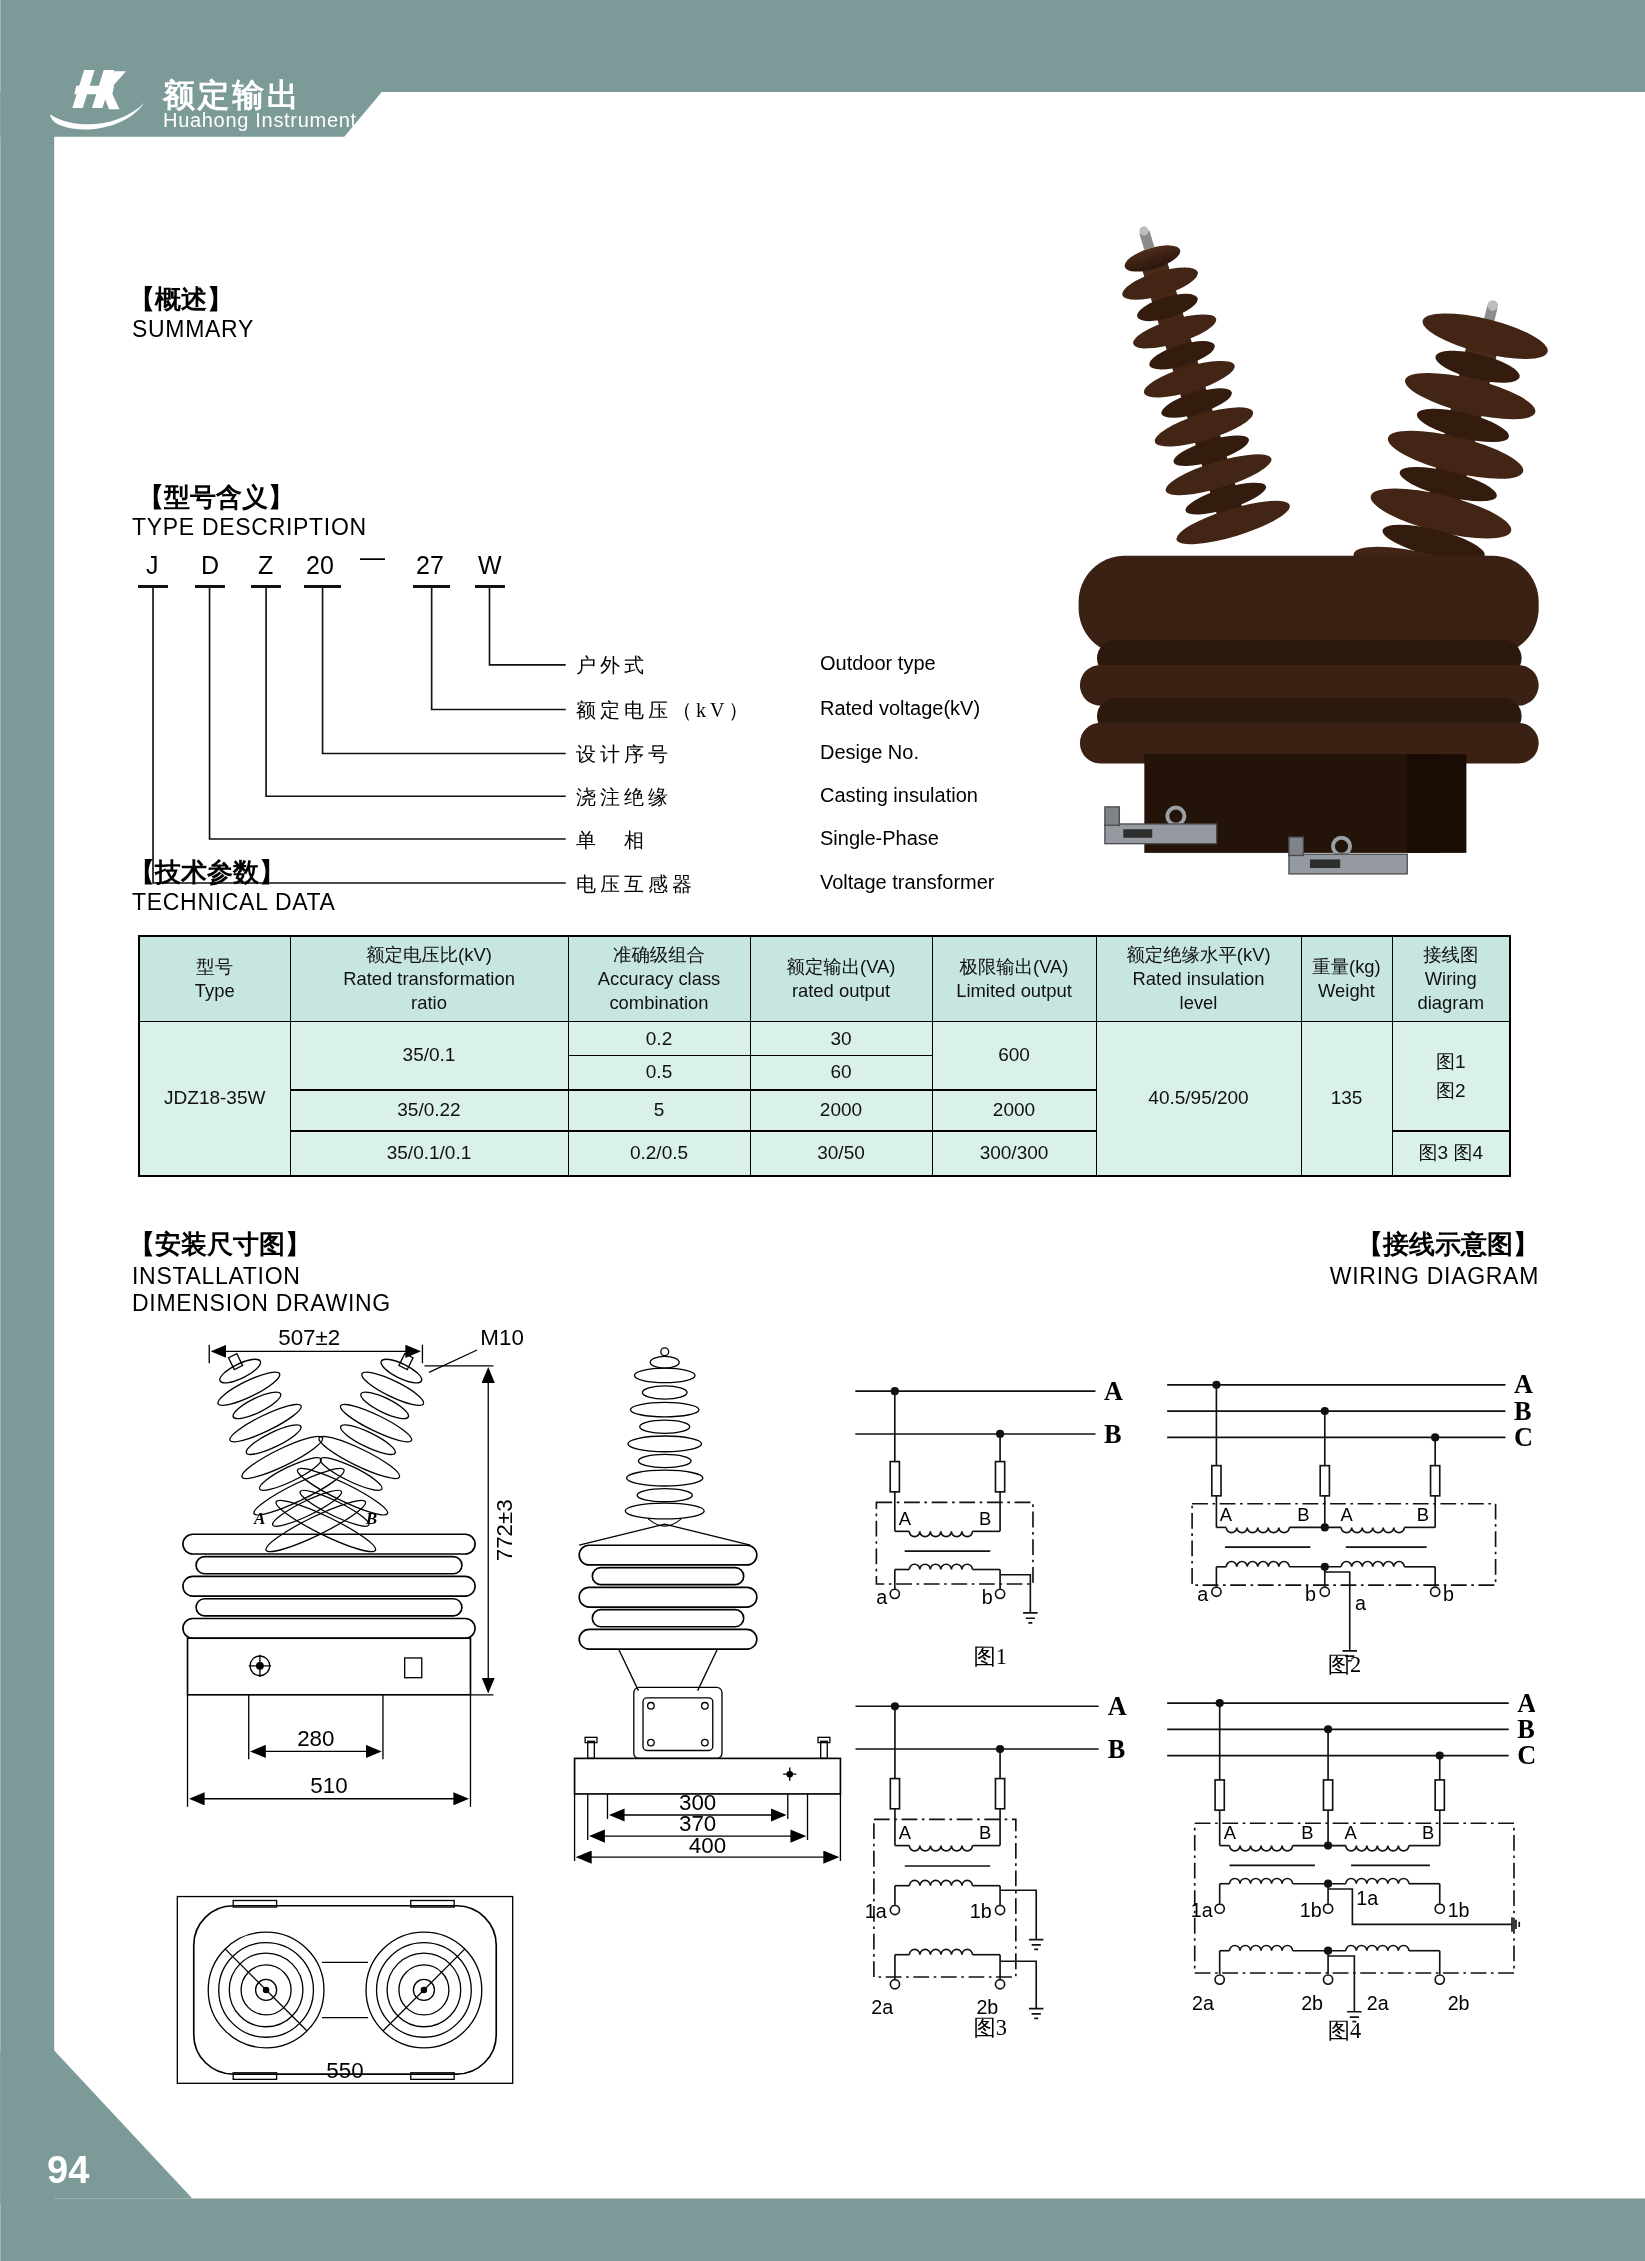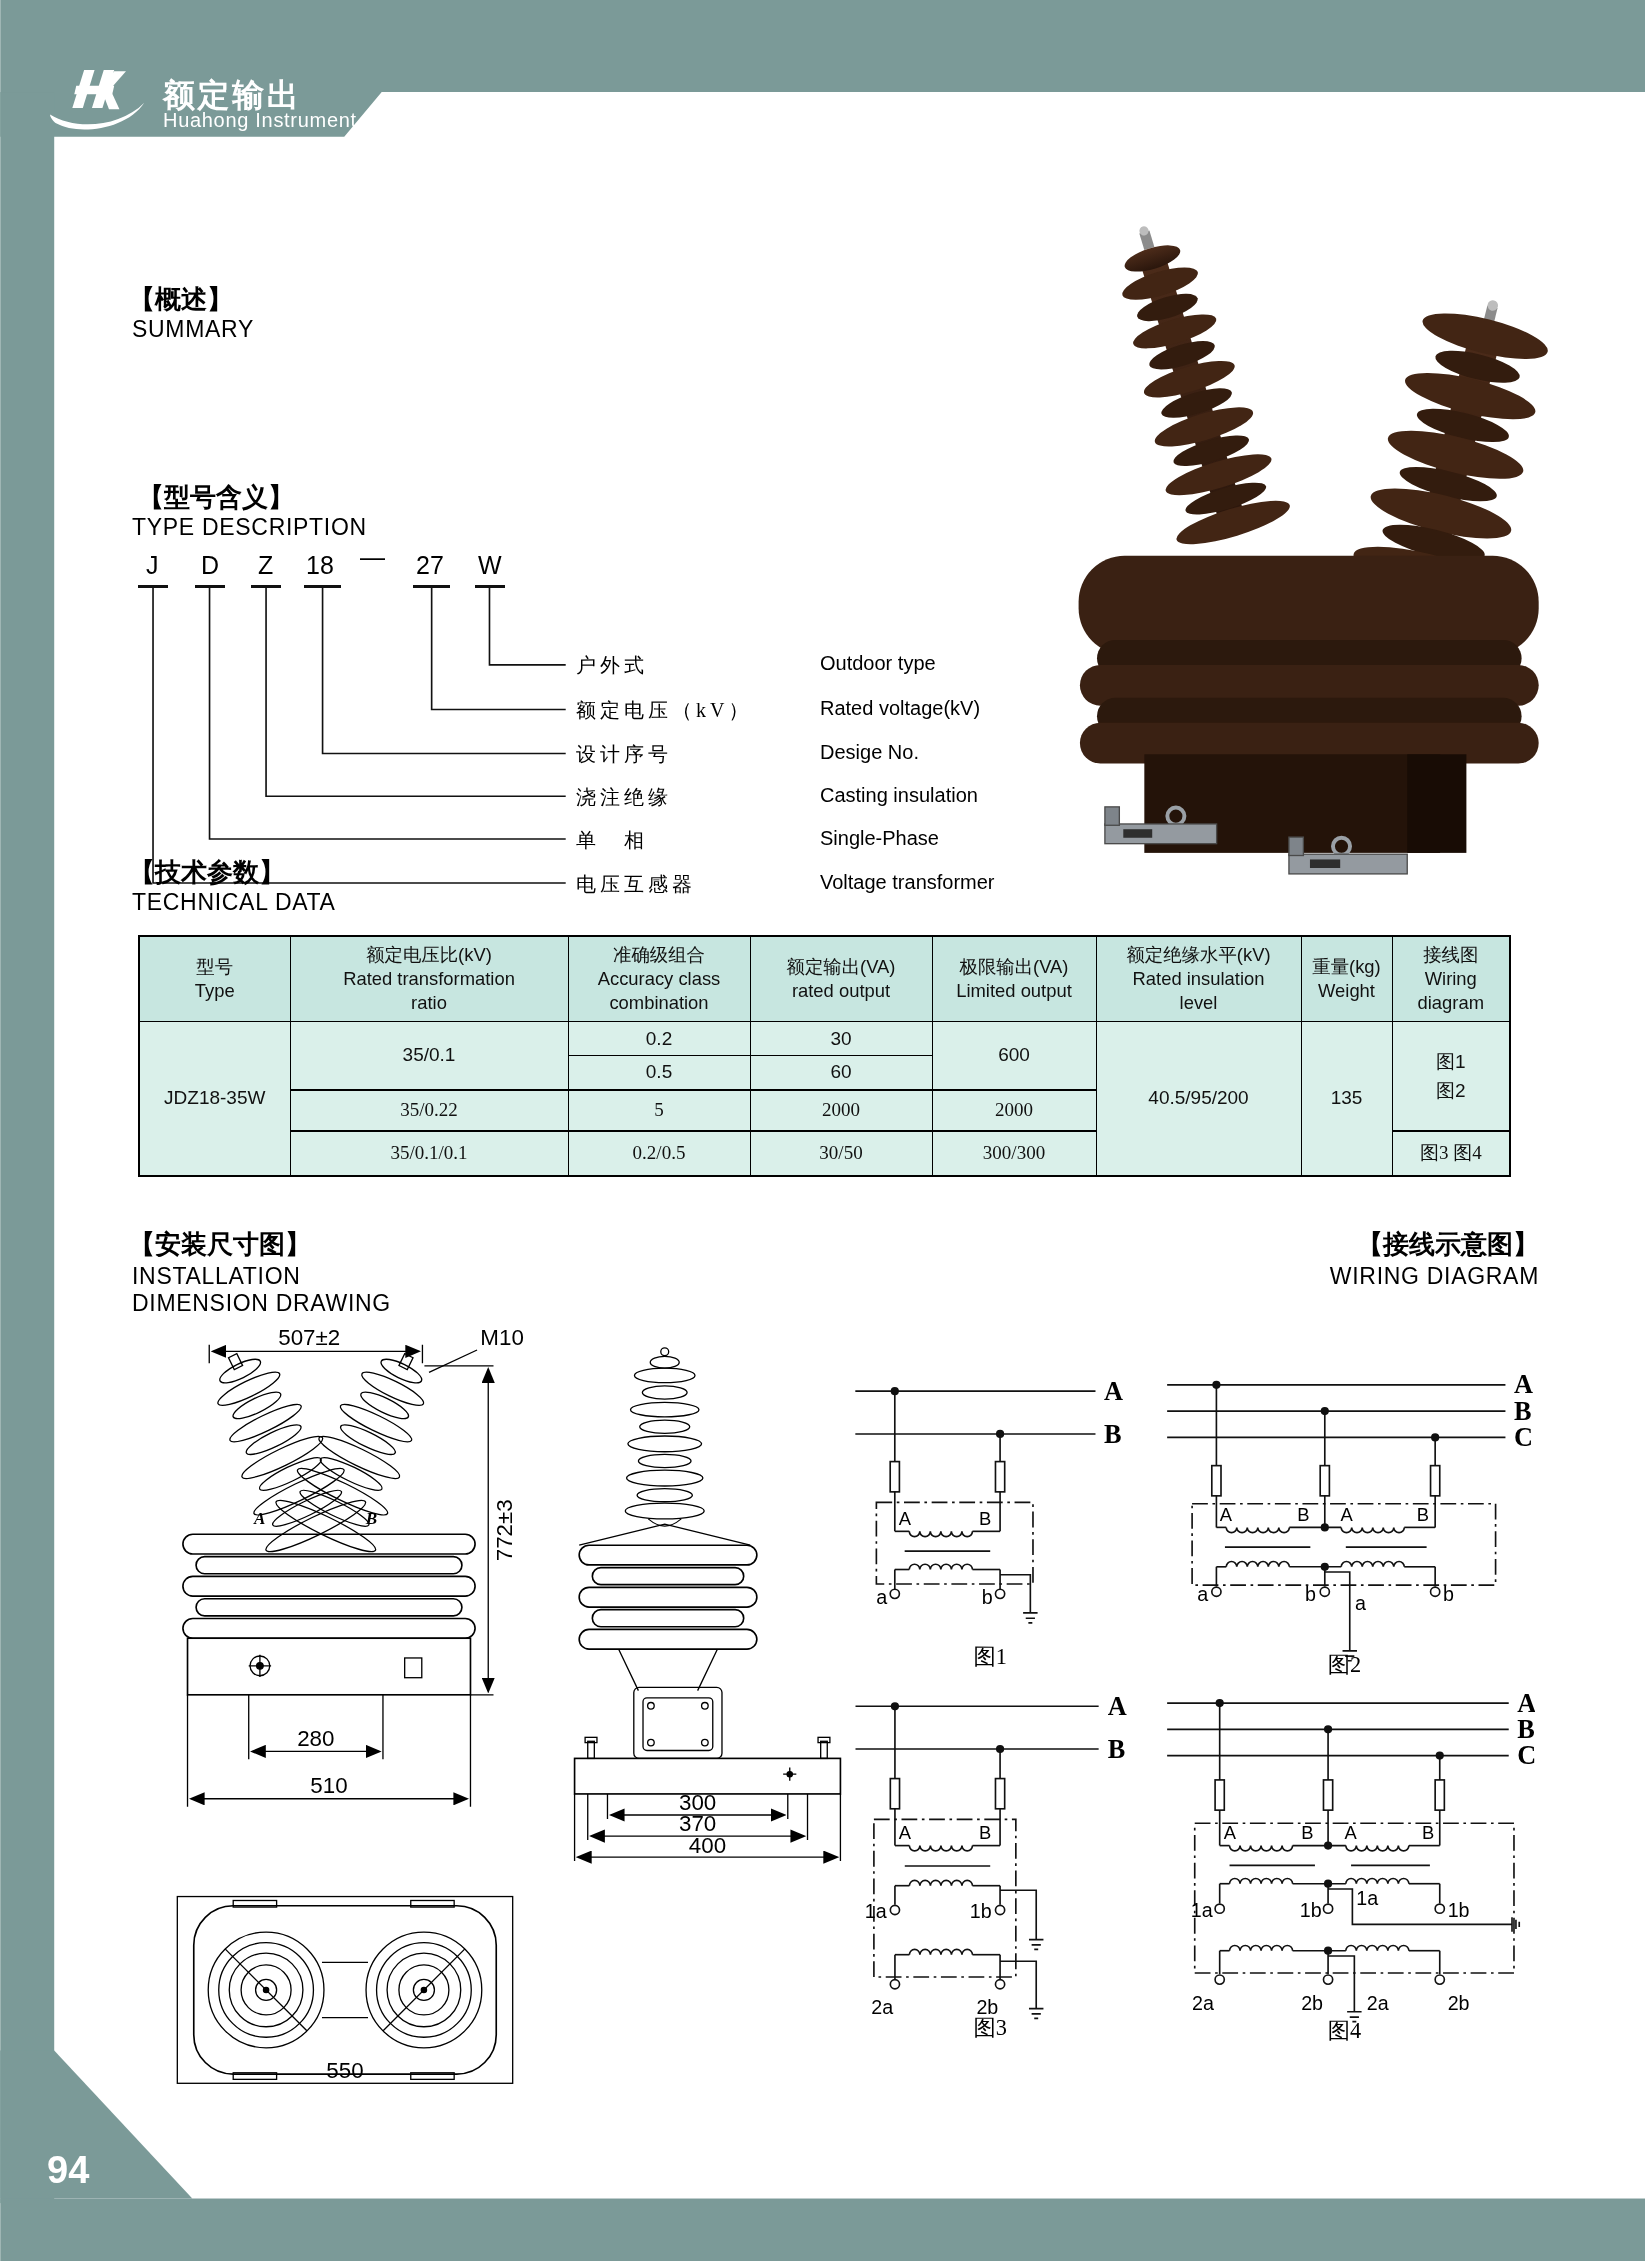--- a/index.html
+++ b/index.html
@@ -22,21 +22,21 @@
   .td-cn{font-size:20px;font-family:"Liberation Serif","DejaVu Serif",serif;color:#000;letter-spacing:4px;}
   .td-en{font-size:20px;font-family:Liberation Sans, sans-serif;color:#000;margin-left:37px;}
   
   table.tech{border-collapse:collapse;border:2.6px solid #000;table-layout:fixed;}
   table.tech td{border:1.3px solid #000;background:#daf0ea;text-align:center;vertical-align:middle;
                 font-size:19px;padding:0 2.6px;}
   table.tech tr.hd td{background:#c7e6e0;height:84px;font-size:18.4px;line-height:24px;}
   table.tech tr.hd .en{margin:0 auto;}
   tr.r1a{height:34px;} tr.r1b{height:34px;} tr.r2{height:41px;} tr.r3{height:45px;}
   td.nb{border-bottom:none;} td.nt{border-top:none;}
-  tr.thick td{border-top-width:2.6px;font-family:Liberation Serif, serif;}
+  tr.thick td{border-top-width:2.6px;}
   td.wdcell div{line-height:29px;}
   
   svg text{fill:#000;}
 </style>
 </head>
 <body>
 
 <div id="page">
 
   <svg id="bg-svg" width="1646" height="2261" viewBox="0 0 2502 3438">
@@ -60,21 +60,21 @@
 
   <div class="abs h-cn" style="left:129px;top:282px">【概述】</div>
   <div class="abs h-en" style="left:132px;top:316px">SUMMARY</div>
 
   <div class="abs h-cn" style="left:138px;top:480px">【型号含义】</div>
   <div class="abs h-en" style="left:132px;top:514px">TYPE DESCRIPTION</div>
 
   <div class="abs code-ch" style="left:146px;top:551px">J</div>
   <div class="abs code-ch" style="left:201px;top:551px">D</div>
   <div class="abs code-ch" style="left:258px;top:551px">Z</div>
-  <div class="abs code-ch" style="left:306px;top:551px">18</div>
+  <div class="abs code-ch" style="left:306px;top:551px">20</div>
   <div class="abs code-ch" style="left:360px;top:543px">—</div>
   <div class="abs code-ch" style="left:416px;top:551px">27</div>
   <div class="abs code-ch" style="left:478px;top:551px">W</div>
 
   <div class="t-underline" style="left:138px;top:585px;width:30px"></div>
   <div class="t-underline" style="left:195px;top:585px;width:30px"></div>
   <div class="t-underline" style="left:251px;top:585px;width:30px"></div>
   <div class="t-underline" style="left:304px;top:585px;width:37px"></div>
   <div class="t-underline" style="left:413px;top:585px;width:37px"></div>
   <div class="t-underline" style="left:475px;top:585px;width:30px"></div>

